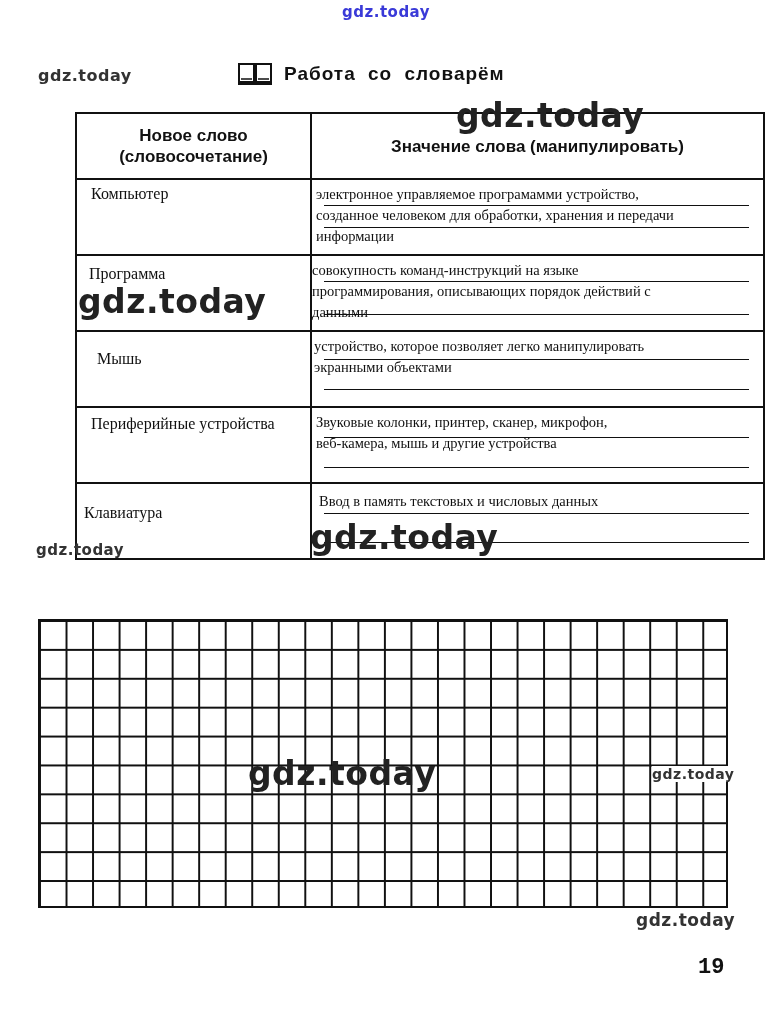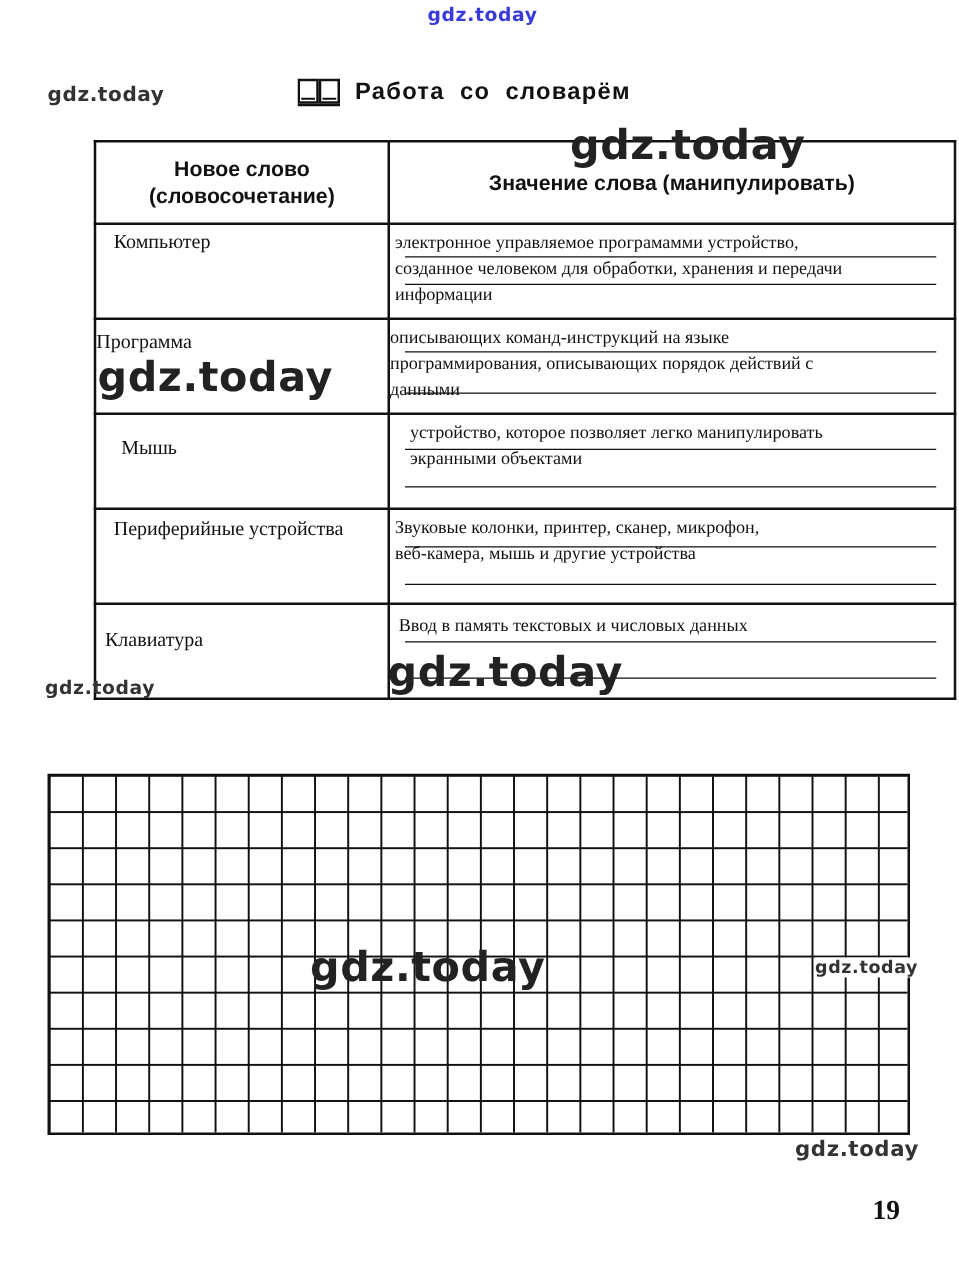--- a/index.html
+++ b/index.html
@@ -20,21 +20,21 @@
   td.def { position:relative; font-family:"Liberation Serif", serif; font-size:14.5px; }
   .def-lines { position:relative; padding:4px 12px 0 4px; line-height:21px; height:70px; box-sizing:border-box; }
   .rule { position:absolute; left:12px; right:14px; height:0; border-top:1.6px solid #111; }
   .grid { position:absolute; left:38px; top:619px; width:690px; height:289px; border:2px solid #111; box-sizing:border-box;
     background-image:
       linear-gradient(to right, #111 1.6px, transparent 1.6px),
       linear-gradient(to bottom, #111 1.6px, transparent 1.6px);
     background-size: 26.46px 28.9px;
     background-position: -1px -1px;
   }
-  .pagenum { position:absolute; left:698px; top:955px; font-family:Liberation Serif, serif; font-weight:bold; font-size:22px; }
+  .pagenum { position:absolute; left:698px; top:955px; font-family:Liberation Mono, monospace; font-weight:bold; font-size:22px; }
 </style>
 </head>
 <body>
 
 <div class="wm wm-top">gdz.today</div>
 <div class="wm wm-s" style="left:38px;top:66px;font-size:16px;">gdz.today</div>
 
 <div class="title">
   <svg class="book" viewBox="0 0 34 24">
     <rect x="1" y="2" width="15" height="18" fill="none" stroke="#111" stroke-width="2"></rect>
@@ -66,39 +66,39 @@
         <div>созданное человеком для обработки, хранения и передачи</div>
         <div>информации</div>
       </div>
       <div class="rule" style="top:25px"></div>
       <div class="rule" style="top:47px"></div>
     </td>
   </tr>
 
   <tr>
     <td class="word">
-          <span style="padding:9px 0 0 0">Программа</span>
+          <span style="padding:9px 0 0 12px">Программа</span>
         </td>
     <td class="def">
       <div class="def-lines" style="padding-left:0">
-        <div>описывающих команд-инструкций на языке</div>
+        <div>совокупность команд-инструкций на языке</div>
         <div>программирования, описывающих порядок действий с</div>
         <div>данными</div>
       </div>
       <div class="rule" style="top:25px"></div>
       <div class="rule" style="top:58px"></div>
     </td>
   </tr>
 
   <tr>
     <td class="word">
           <span style="padding:18px 0 0 20px">Мышь</span>
         </td>
     <td class="def">
-      <div class="def-lines" style="padding-left:16px">
+      <div class="def-lines" style="padding-left:2px">
         <div>устройство, которое позволяет легко манипулировать</div>
         <div>экранными объектами</div>
       </div>
       <div class="rule" style="top:27px"></div>
       <div class="rule" style="top:57px"></div>
     </td>
   </tr>
 
   <tr>
     <td class="word">

